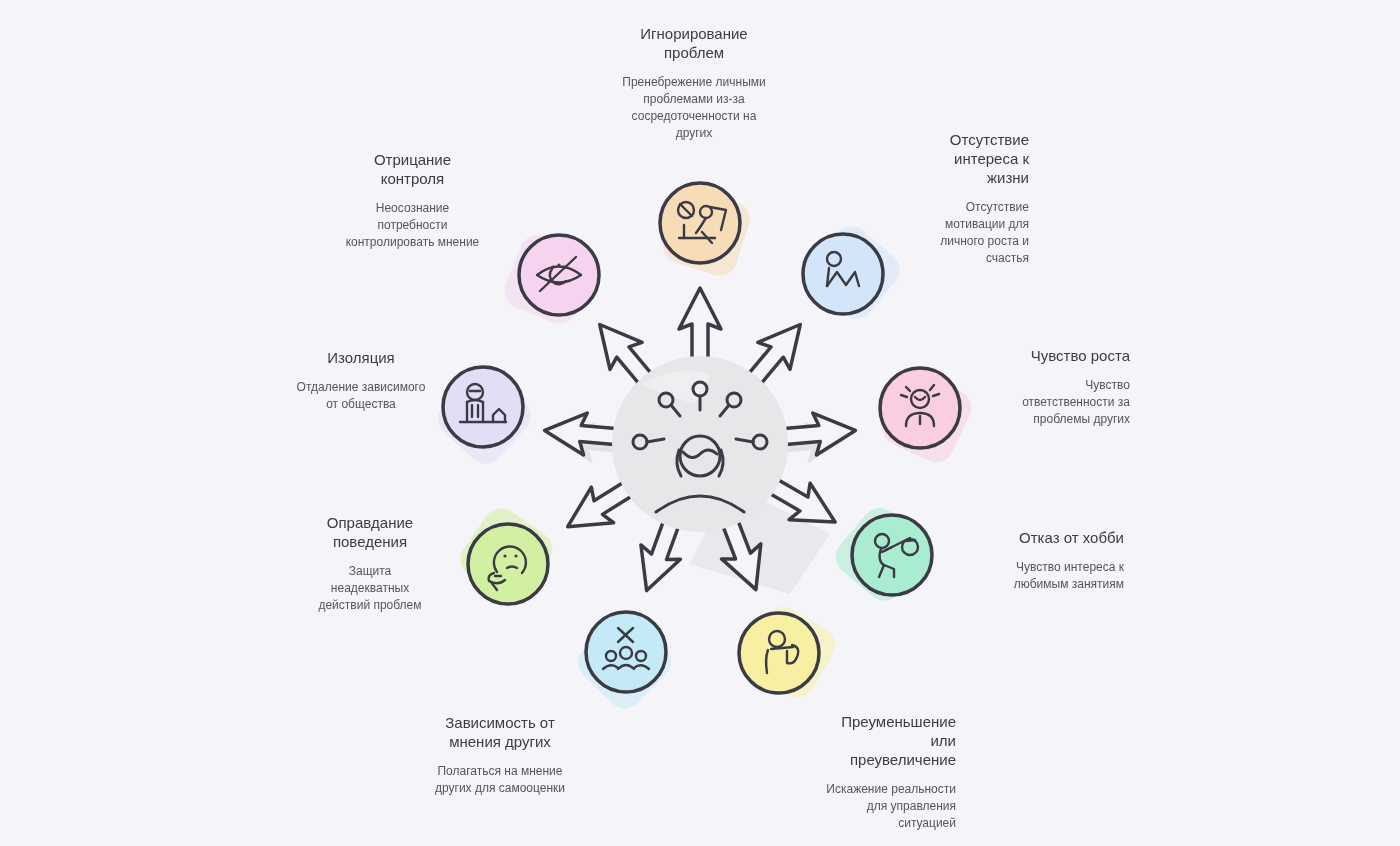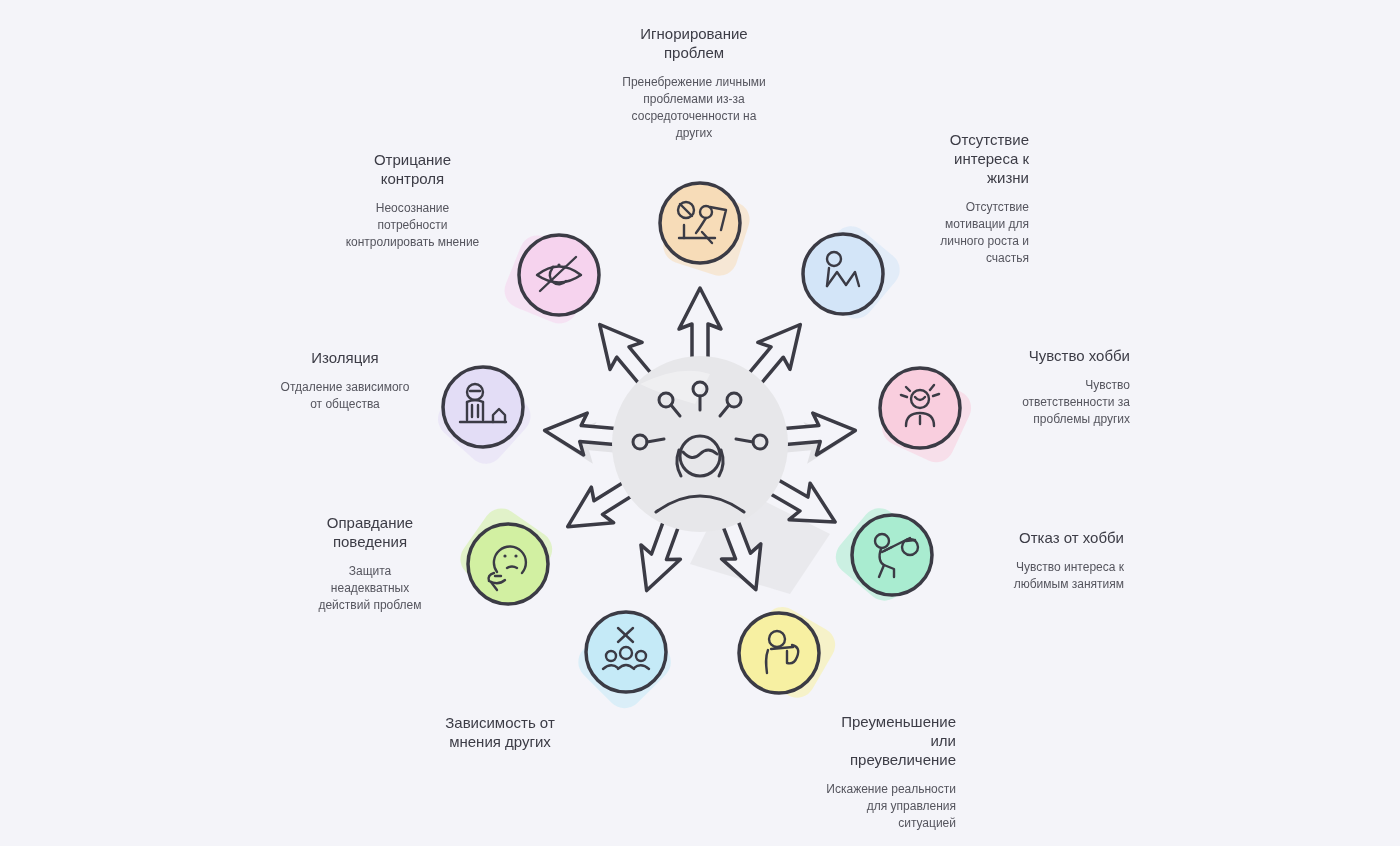--- a/index.html
+++ b/index.html
@@ -197,44 +197,45 @@
   <div class="tb-title">Игнорирование проблем</div>
   <div class="tb-desc">Пренебрежение личными проблемами из-за сосредоточенности на других</div>
 </div>
 
 <div class="text-block align-left" style="left:917px;top:130px;width:112px">
   <div class="tb-title">Отсутствие интереса к жизни</div>
   <div class="tb-desc">Отсутствие мотивации для личного роста и счастья</div>
 </div>
 
 <div class="text-block align-left" style="left:990px;top:346px;width:140px">
-  <div class="tb-title">Чувство хобби</div>
+  <div class="tb-title">Чувство роста</div>
   <div class="tb-desc">Чувство ответственности за проблемы других</div>
 </div>
 
 <div class="text-block align-left" style="left:974px;top:528px;width:150px">
   <div class="tb-title">Отказ от хобби</div>
   <div class="tb-desc">Чувство интереса к любимым занятиям</div>
 </div>
 
 <div class="text-block align-left" style="left:823px;top:712px;width:133px">
   <div class="tb-title">Преуменьшение или преувеличение</div>
   <div class="tb-desc">Искажение реальности для управления ситуацией</div>
 </div>
 
 <div class="text-block" style="left:427px;top:713px;width:146px">
   <div class="tb-title align-center">Зависимость от мнения других</div>
+  <div class="tb-desc align-right">Полагаться на мнение других для самооценки</div>
 </div>
 
 <div class="text-block align-right" style="left:310px;top:513px;width:120px">
   <div class="tb-title">Оправдание поведения</div>
   <div class="tb-desc">Защита неадекватных действий проблем</div>
 </div>
 
-<div class="text-block align-right" style="left:280px;top:348px;width:130px">
+<div class="text-block align-right" style="left:296px;top:348px;width:130px">
   <div class="tb-title">Изоляция</div>
   <div class="tb-desc">Отдаление зависимого от общества</div>
 </div>
 
 <div class="text-block align-right" style="left:345px;top:150px;width:135px">
   <div class="tb-title">Отрицание контроля</div>
   <div class="tb-desc">Неосознание потребности контролировать мнение</div>
 </div>
 
 </body></html>

